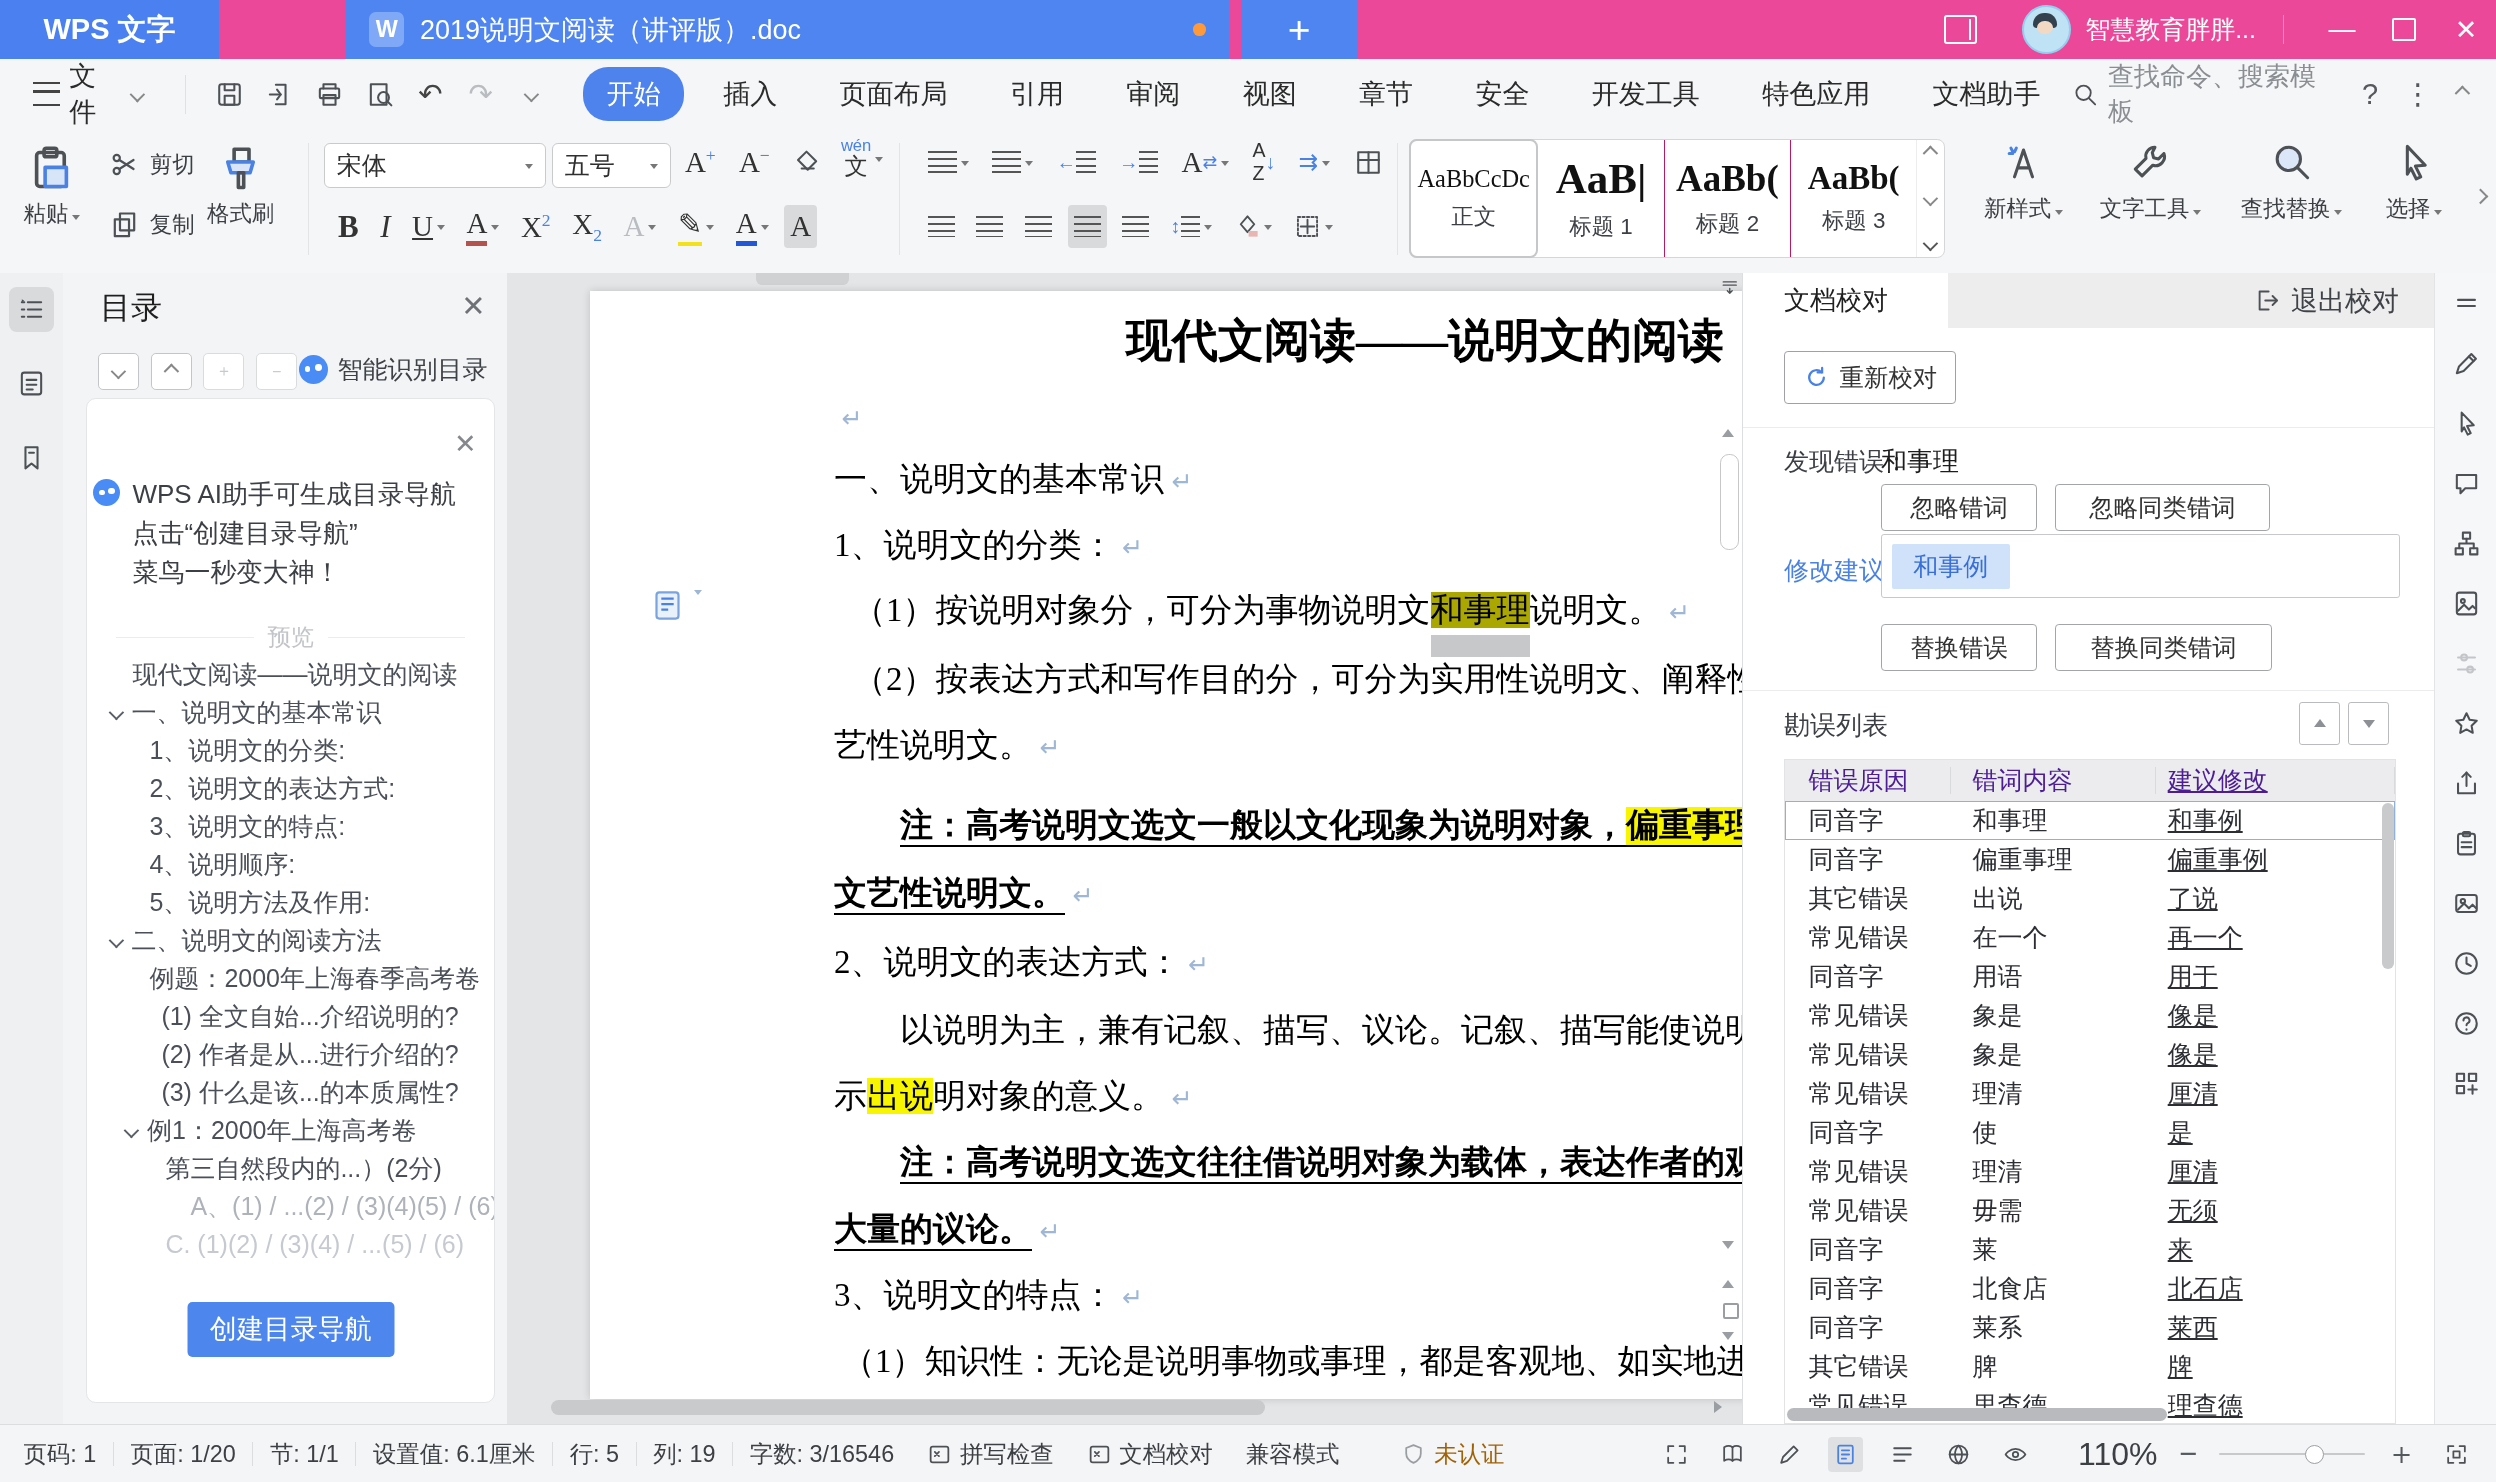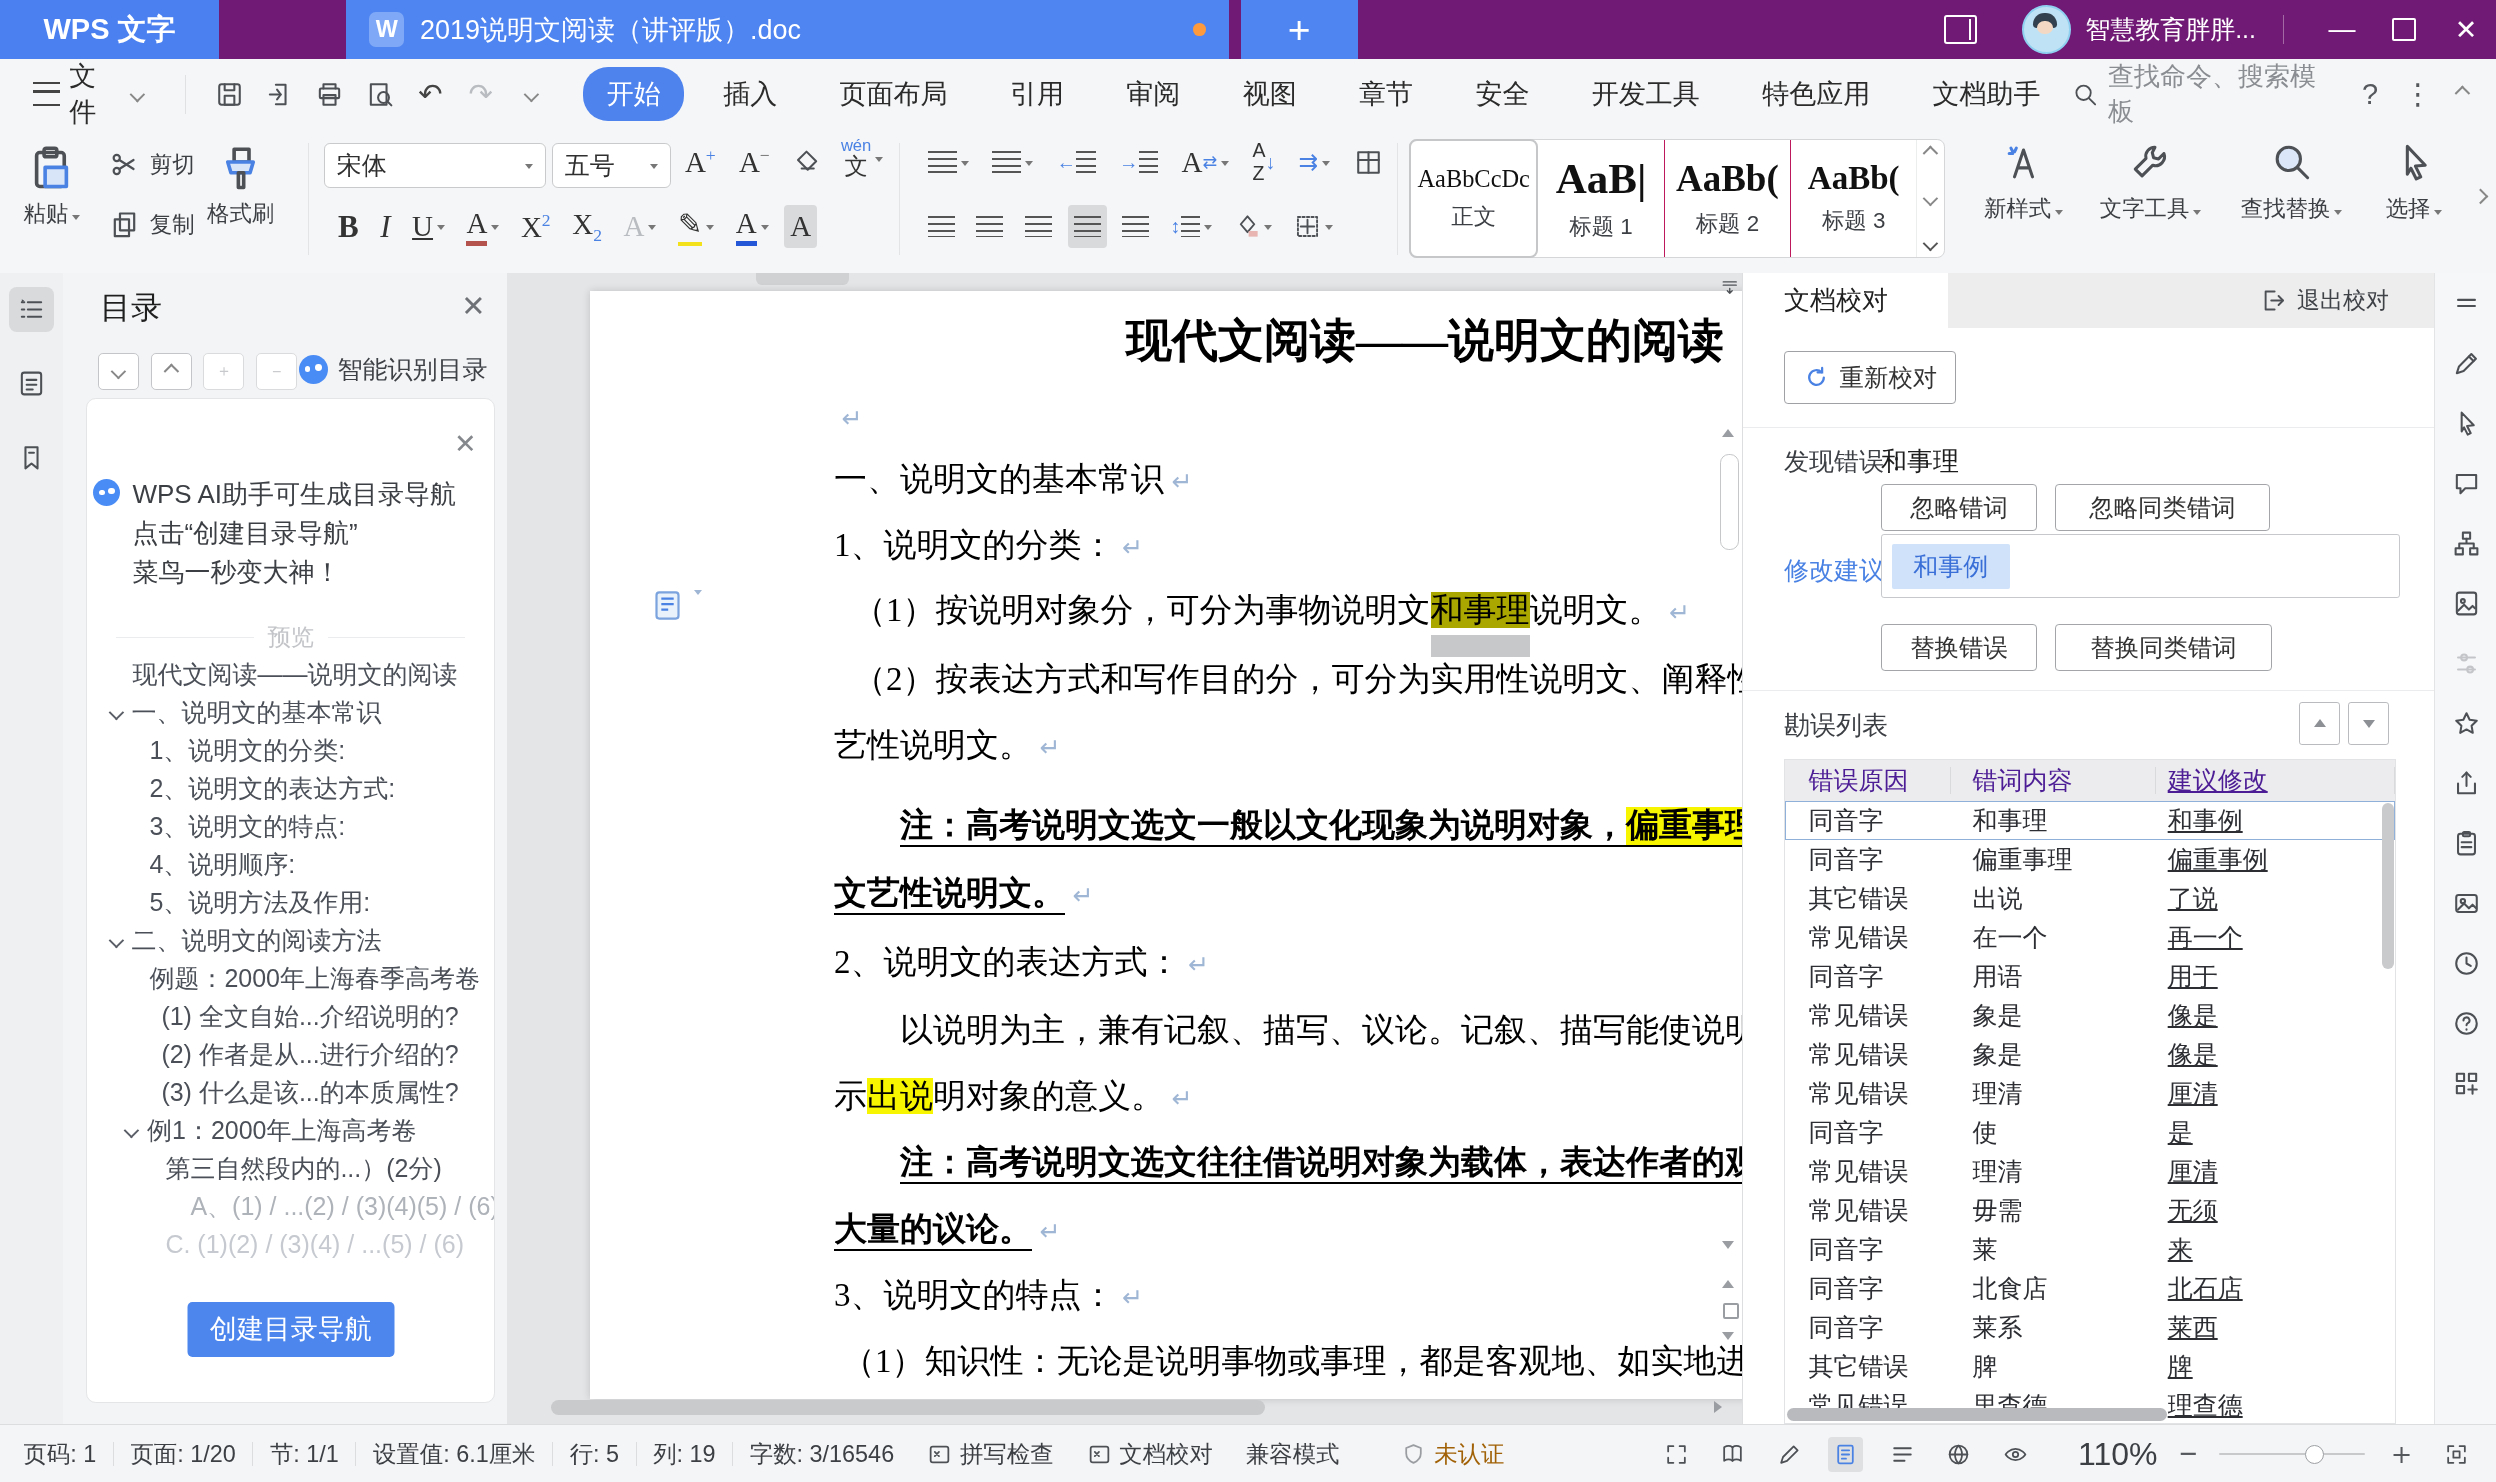--- a/index.html
+++ b/index.html
@@ -6,21 +6,21 @@
   body{width:2497px;height:1482px;overflow:hidden;font-family:"Liberation Sans","DejaVu Sans",sans-serif;
        -webkit-font-smoothing:antialiased;color:#333;background:#f5f6f7;position:relative;}
   .abs{position:absolute;}
   svg{display:block;}
   .ic{stroke:#4d5156;fill:none;stroke-width:1.7;stroke-linecap:round;stroke-linejoin:round;}
   .tri{display:inline-block;width:0;height:0;border:4.9px solid transparent;border-top:5.9px solid #777;margin-left:3.9px;transform:translateY(2.9px);}
   .chev{display:inline-block;width:8.8px;height:8.8px;border-right:2px solid #888;border-bottom:2px solid #888;transform:rotate(45deg);}
   .chev.up{transform:rotate(-135deg);}
 
   
-  .titlebar{left:0;top:0;width:2497px;height:59px;background:#701a75;display:flex;align-items:center;}
+  .titlebar{left:0;top:0;width:2497px;height:59px;background:#ec4899;display:flex;align-items:center;}
   .tb-logo{width:219px;height:59px;background:#4a80f0;color:#fff;font-size:29px;font-weight:bold;display:flex;align-items:center;justify-content:center;}
   .tb-tab{margin-left:127px;width:883px;height:59px;background:#4f85f1;display:flex;align-items:center;padding:0 23.4px;box-sizing:border-box;color:#fff;}
   .w-ic{width:35px;height:35px;border-radius:6.8px;background:#7fa9f7;color:#fff;font-weight:bold;font-size:23.4px;display:flex;align-items:center;justify-content:center;margin-right:15.6px;}
   .tb-title{font-size:27px;flex:1;white-space:nowrap;overflow:hidden;}
   .dot{width:12.7px;height:12.7px;border-radius:50%;background:#ff9a3c;margin-left:11.7px;}
   .tb-plus{width:117px;height:59px;background:#4f85f1;margin-left:11.7px;color:#fff;font-size:39px;font-weight:300;display:flex;align-items:center;justify-content:center;}
   .tb-right{margin-left:auto;display:flex;align-items:center;color:#fff;}
   .split-ic{width:29px;height:25px;border:2px solid #fff;border-radius:2.9px;position:relative;margin-right:45px;}
   .split-ic:after{content:"";position:absolute;right:4.9px;top:2px;bottom:2px;width:2px;background:#fff;}
   .avatar{width:45px;height:45px;border-radius:50%;background:#bfe2f4;border:2px solid #8fd0f0;position:relative;overflow:hidden;margin-right:13.7px;}
@@ -113,21 +113,21 @@
   .vthumb{position:absolute;left:1px;top:177px;width:17.6px;height:94px;background:#fff;border:1px solid #c6c7c9;border-radius:8.8px;}
   .varr{position:absolute;left:3.9px;width:0;height:0;border:6.8px solid transparent;}
   .hlane{position:absolute;left:44px;right:39px;bottom:7.8px;height:17.6px;}
   .hthumb{position:absolute;left:0;top:1px;width:62%;height:15.6px;background:#c9cacc;border-radius:7.8px;}
   .harr{position:absolute;right:-25px;top:2px;width:0;height:0;border:6.8px solid transparent;border-left:8.8px solid #9a9da2;}
 
   
   .proof{width:692px;background:#fff;position:relative;border-left:1px solid #dddee0;box-sizing:border-box;}
   .p-tabs{position:absolute;left:0;top:0;right:0;height:55px;background:#ededee;}
   .p-tab{position:absolute;left:0;top:0;width:205px;height:55px;background:#fff;display:flex;align-items:center;padding-left:41px;box-sizing:border-box;font-size:26px;color:#1f1f1f;}
-  .p-exit{position:absolute;right:45px;top:0;height:55px;display:flex;align-items:center;gap:9.8px;font-size:23px;color:#3f4247;}
+  .p-exit{position:absolute;right:35px;top:0;height:55px;display:flex;align-items:center;gap:9.8px;font-size:27px;color:#3f4247;}
   .btn{border:1px solid #a3a5a9;border-radius:3.9px;background:#fff;font-size:24.4px;color:#333;display:flex;align-items:center;justify-content:center;box-sizing:border-box;}
   .p-recheck{position:absolute;left:41px;top:78px;width:172px;height:53px;gap:9.8px;border-color:#9fa1a5;text-align:right;}
   .p-div{position:absolute;left:0;right:0;height:1px;background:#ebecee;}
   .p-label{position:absolute;left:41px;font-size:25px;color:#3c3f44;}
   .p-found{position:absolute;left:138px;font-size:26px;color:#1d1d1d;}
   .blue-label{color:#4a82e4;}
   .sug-box{position:absolute;left:138px;top:261px;width:517px;height:62px;border:1px solid #c6c8cb;border-radius:2.9px;background:#fff;}
   .sug-chip{position:absolute;left:9.8px;top:8.8px;height:45px;padding:0 21.5px;background:#cfe2f9;color:#3a6fd8;font-size:25px;display:flex;align-items:center;border-radius:2px;}
   .arrbox{position:absolute;width:39px;height:41px;border:1px solid #b9bbbe;border-radius:2.9px;background:#fff;display:flex;align-items:center;justify-content:center;}
   .tri2{width:0;height:0;border:6.8px solid transparent;}

